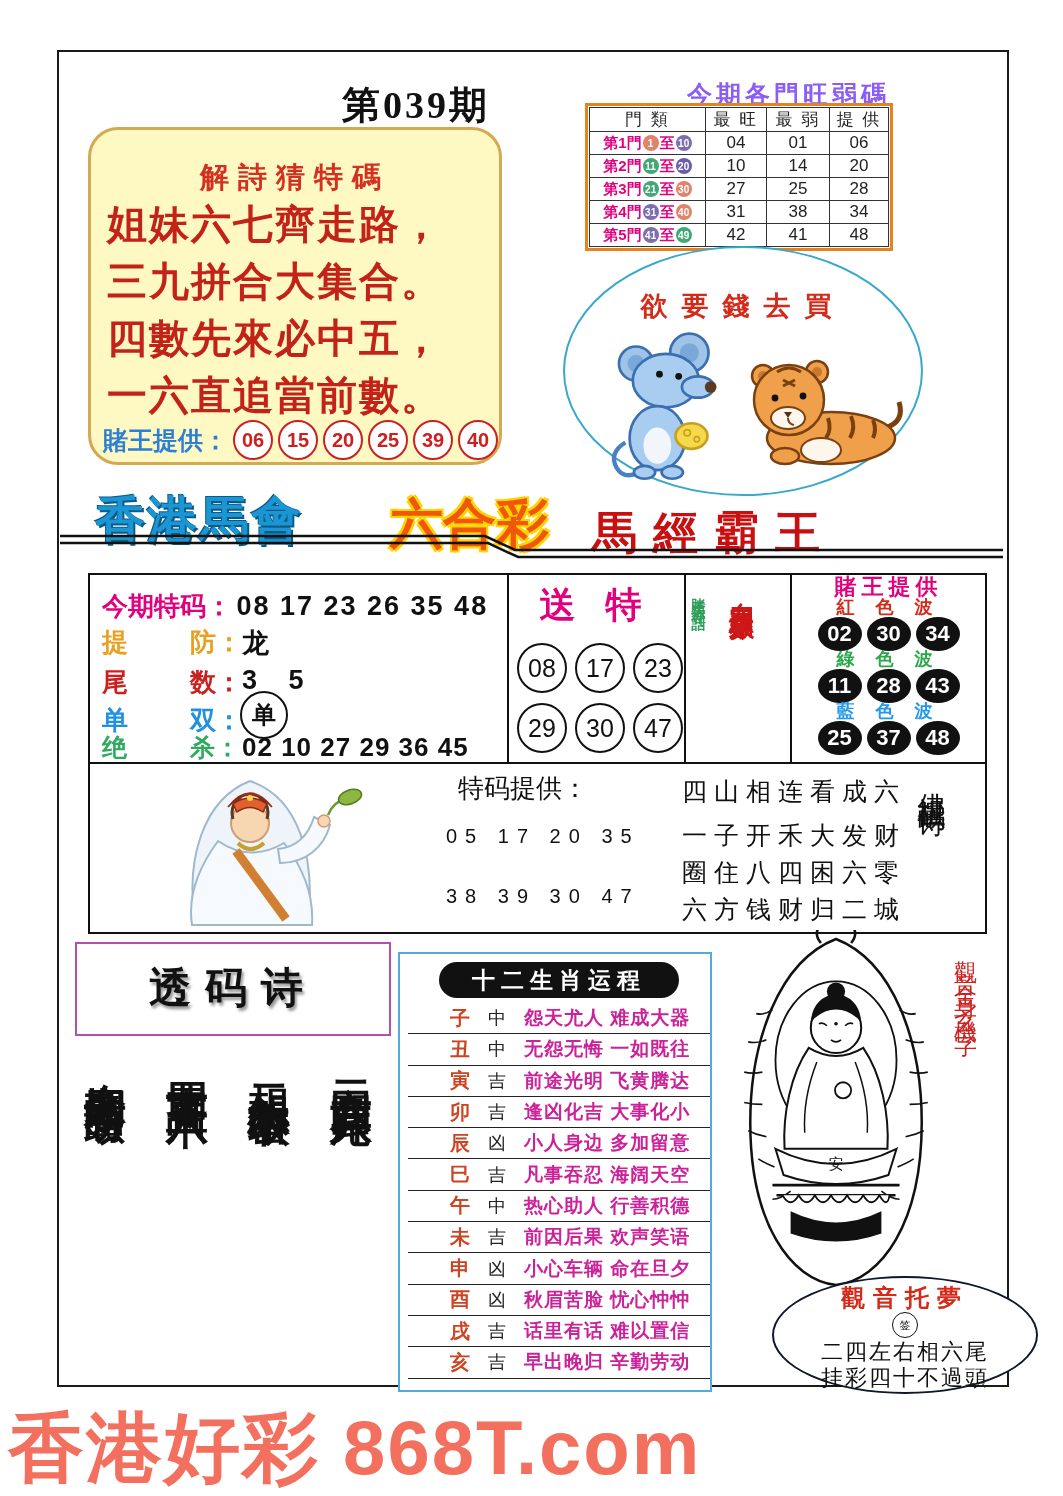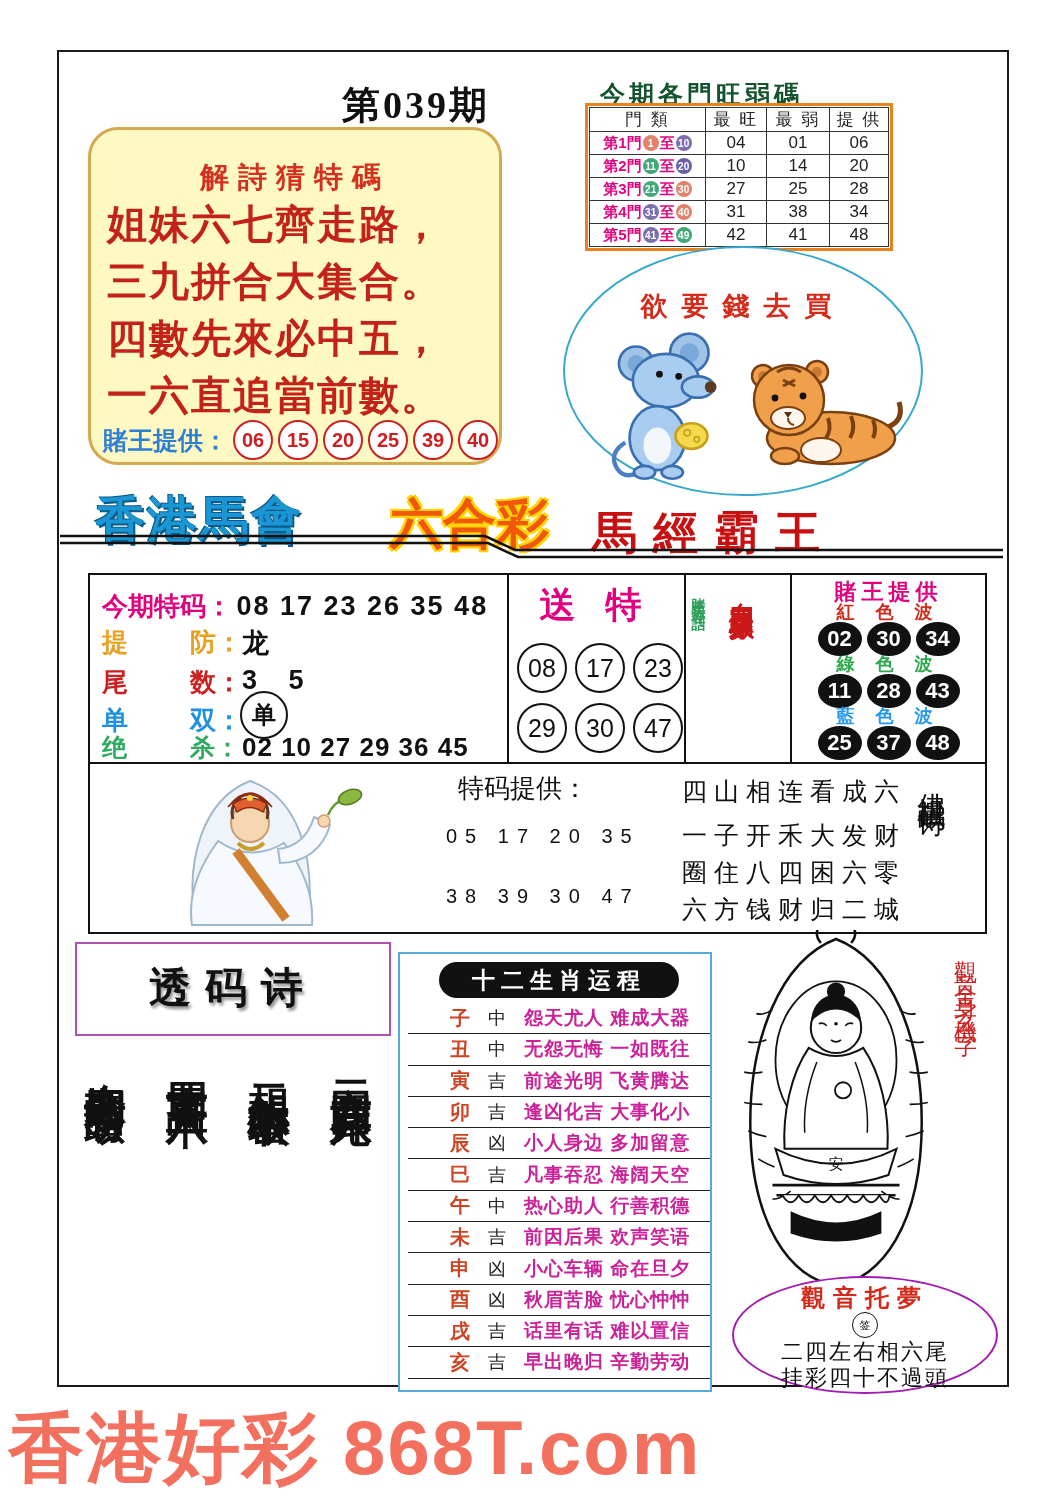--- a/index.html
+++ b/index.html
@@ -17,21 +17,21 @@
   
   .poembox{left:88px;top:127px;width:408px;height:332px;border:3px solid #d4aa50;border-radius:30px;background:#fef9c3;}
   .pb-title{left:0;top:28px;width:100%;text-align:center;color:#d43020;font-size:29px;font-weight:bold;letter-spacing:9px;}
   .pb-lines{left:16px;top:66px;}
   .pb-line{font-size:40px;font-weight:bold;color:#c32218;line-height:57px;letter-spacing:2px;font-family:"Liberation Serif",serif;}
   .pb-prov{left:12px;top:290px;display:flex;align-items:center;gap:5px;}
   .pb-prov-label{color:#2b7fd4;font-size:25px;font-weight:bold;}
   .rcirc{width:36px;height:36px;border:2.5px solid #cc2020;border-radius:50%;color:#cc2020;font-size:20px;font-weight:bold;display:inline-flex;align-items:center;justify-content:center;background:#fff;}
 
   
-  .st-title{left:600px;top:78px;width:290px;text-align:left;color:#14532d;font-size:25px;font-weight:bold;letter-spacing:4px;}
+  .st-title{left:600px;top:78px;width:290px;text-align:right;color:#8b5cf6;font-size:25px;font-weight:bold;letter-spacing:4px;}
   .stwrap{left:585px;top:103px;width:300px;border:3px solid #e8821e;background:#fff;padding:1px;}
   table.stable{width:100%;border-collapse:collapse;table-layout:fixed;}
   .stable td,.stable th{border:1.5px solid #333;height:22px;text-align:center;font-size:17px;color:#222;padding:0;font-weight:normal;}
   .stable th{letter-spacing:2px;}
   .gatewrap{display:flex;align-items:center;justify-content:center;gap:1px;color:#e2007e;font-size:15px;font-weight:bold;}
   .gball{width:16px;height:16px;border-radius:50%;color:#fff;font-size:10px;font-weight:bold;display:inline-flex;align-items:center;justify-content:center;}
 
   
   .oval{left:563px;top:246px;width:356px;height:246px;border:2px solid #38a8cc;border-radius:50%;background:#fff;}
   .oval-text{left:0;top:40px;width:100%;text-align:center;color:#d42a1a;font-size:27px;font-weight:bold;letter-spacing:14px;}
@@ -45,21 +45,21 @@
   .panel{left:88px;top:573px;width:895px;height:357px;border:2.5px solid #111;background:#fff;}
   .vdiv{top:0;width:0;height:187px;border-left:2px solid #111;}
   .hdiv{left:0;top:187px;width:100%;height:0;border-top:2px solid #111;}
   .lbl-mag{color:#e2007e;font-weight:bold;font-size:26px;}
   .val{color:#111;font-weight:bold;font-size:27px;letter-spacing:2px;}
   .odd-circ{width:44px;height:44px;border:2px solid #111;border-radius:50%;color:#111;font-size:24px;font-weight:bold;display:flex;align-items:center;justify-content:center;background:#fff;}
   .st-circ{width:46px;height:46px;border:2px solid #111;border-radius:50%;color:#111;font-size:25px;display:flex;align-items:center;justify-content:center;background:#fff;}
   .songte-title{left:417px;top:6px;width:177px;text-align:center;color:#e2007e;font-size:36px;font-weight:bold;letter-spacing:10px;}
   .note-v{left:600px;top:12px;height:150px;font-size:14px;font-weight:bold;color:#2f9e5a;letter-spacing:3px;}
   .hint-v{left:636px;top:8px;height:174px;font-size:25px;font-weight:bold;color:#cc1818;letter-spacing:2px;}
-  .waves{left:702px;top:0;width:193px;height:187px;display:flex;flex-direction:column;align-items:center;padding-top:5px;box-sizing:border-box;}
+  .waves{left:702px;top:0;width:193px;height:187px;display:flex;flex-direction:column;align-items:center;box-sizing:border-box;}
   .wv-title{color:#e2007e;font-size:22px;font-weight:bold;letter-spacing:5px;line-height:24px;}
   .wv-label{font-size:18px;font-weight:bold;letter-spacing:8px;line-height:17px;}
   .wv-row{display:flex;gap:5px;height:35px;align-items:center;}
   .ball{width:44px;height:34px;border-radius:50%;background:#111;color:#fff;font-weight:bold;font-size:22px;display:flex;align-items:center;justify-content:center;}
   .tema-label{left:368px;top:196px;font-size:26px;color:#111;}
   .tema-line{left:356px;font-size:20px;color:#111;letter-spacing:8px;}
   .bp-line{left:592px;font-size:25px;color:#111;letter-spacing:7px;font-family:"Liberation Serif",serif;}
   .bp-title{left:822px;top:196px;height:160px;font-size:28px;color:#111;letter-spacing:4px;font-family:"Liberation Serif",serif;}
 
   
@@ -71,21 +71,21 @@
   
   .zpanel{left:398px;top:952px;width:314px;height:440px;border:2.5px solid #55aadd;background:#fff;box-sizing:border-box;padding:6px 0 0 8px;}
   .zheader{width:240px;height:36px;margin:2px auto 5px auto;background:#111;border-radius:18px;color:#fff;font-size:23px;font-weight:bold;letter-spacing:6px;line-height:36px;text-align:center;}
   .zrow{height:31.3px;display:flex;align-items:center;border-bottom:1.5px solid #222;padding-left:42px;box-sizing:border-box;}
   .zchar{color:#cc4422;font-size:20px;font-weight:bold;width:30px;font-family:"Liberation Serif",serif;}
   .zluck{color:#222;font-size:18px;margin-left:8px;width:26px;}
   .ztext{color:#cc2299;font-size:19px;font-weight:bold;margin-left:10px;letter-spacing:1px;white-space:nowrap;}
 
   
   .gy-vlabel{left:950px;top:942px;height:262px;font-size:23px;color:#cc2222;letter-spacing:12px;font-family:"Liberation Serif",serif;}
-  .dream{left:732px;top:1276px;width:262px;height:114px;border:2px solid #a21caf;border-radius:50%;background:#fff;display:flex;flex-direction:column;align-items:center;z-index:5;}
+  .dream{left:772px;top:1276px;width:262px;height:114px;border:2px solid #0f172a;border-radius:50%;background:#fff;display:flex;flex-direction:column;align-items:center;z-index:5;}
   .dream-title{margin-top:7px;color:#d42a1a;font-size:24px;font-weight:bold;letter-spacing:8px;line-height:26px;}
   .seal{width:24px;height:24px;border:1.5px solid #111;border-radius:50%;font-size:11px;color:#111;display:flex;align-items:center;justify-content:center;margin:1px 0;}
   .dream-line{font-size:22px;color:#111;letter-spacing:2px;line-height:26px;font-family:"Liberation Serif",serif;}
 
   
   .footer{left:8px;top:1398px;font-size:76px;font-weight:bold;color:#f4705e;letter-spacing:2px;white-space:nowrap;z-index:6;}
 </style>
 </head>
 <body>
 

